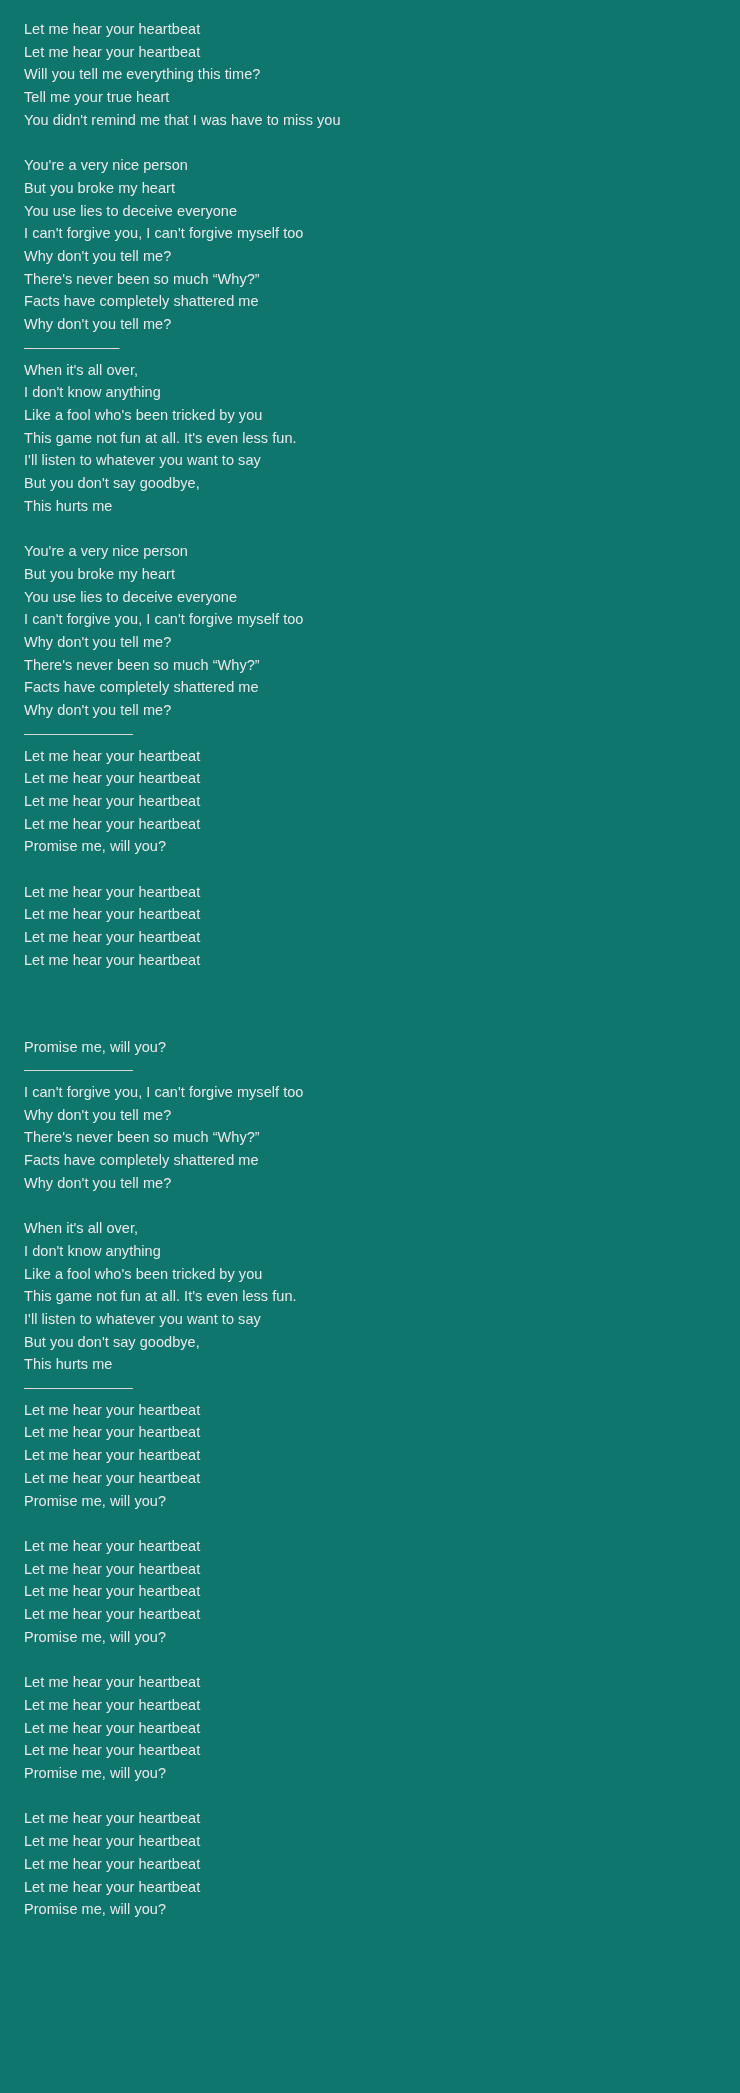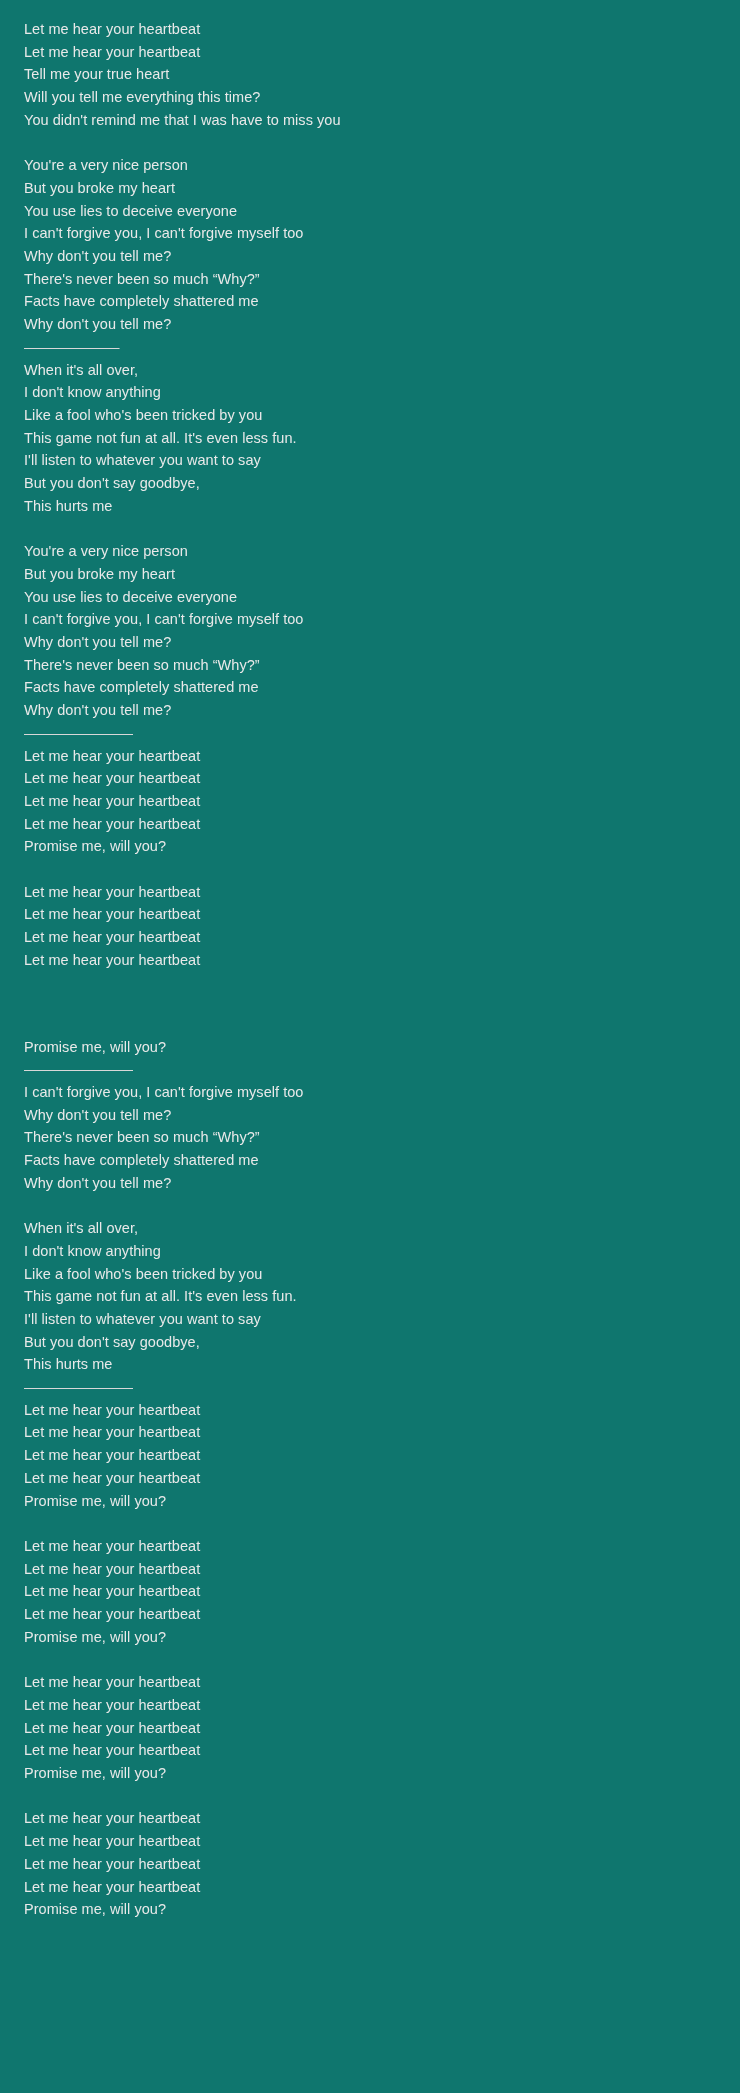--- a/index.html
+++ b/index.html
@@ -44,22 +44,22 @@
     height: 64px;
   }
 </style>
 </head>
 <body>
 
 <div class="page">
   <div class="lyrics-block" id="block-one">
       <div class="line">Let me hear your heartbeat</div>
       <div class="line">Let me hear your heartbeat</div>
+      <div class="line">Will you tell me everything this time?</div>
       <div class="line">Tell me your true heart</div>
-      <div class="line">Will you tell me everything this time?</div>
       <div class="line">You didn't remind me that I was have to miss you</div>
       <div class="line blank">&nbsp;</div>
       <div class="line">You're a very nice person</div>
       <div class="line">But you broke my heart</div>
       <div class="line">You use lies to deceive everyone</div>
       <div class="line">I can't forgive you, I can't forgive myself too</div>
       <div class="line">Why don't you tell me?</div>
       <div class="line">There's never been so much “Why?”</div>
       <div class="line">Facts have completely shattered me</div>
       <div class="line">Why don't you tell me?</div>

